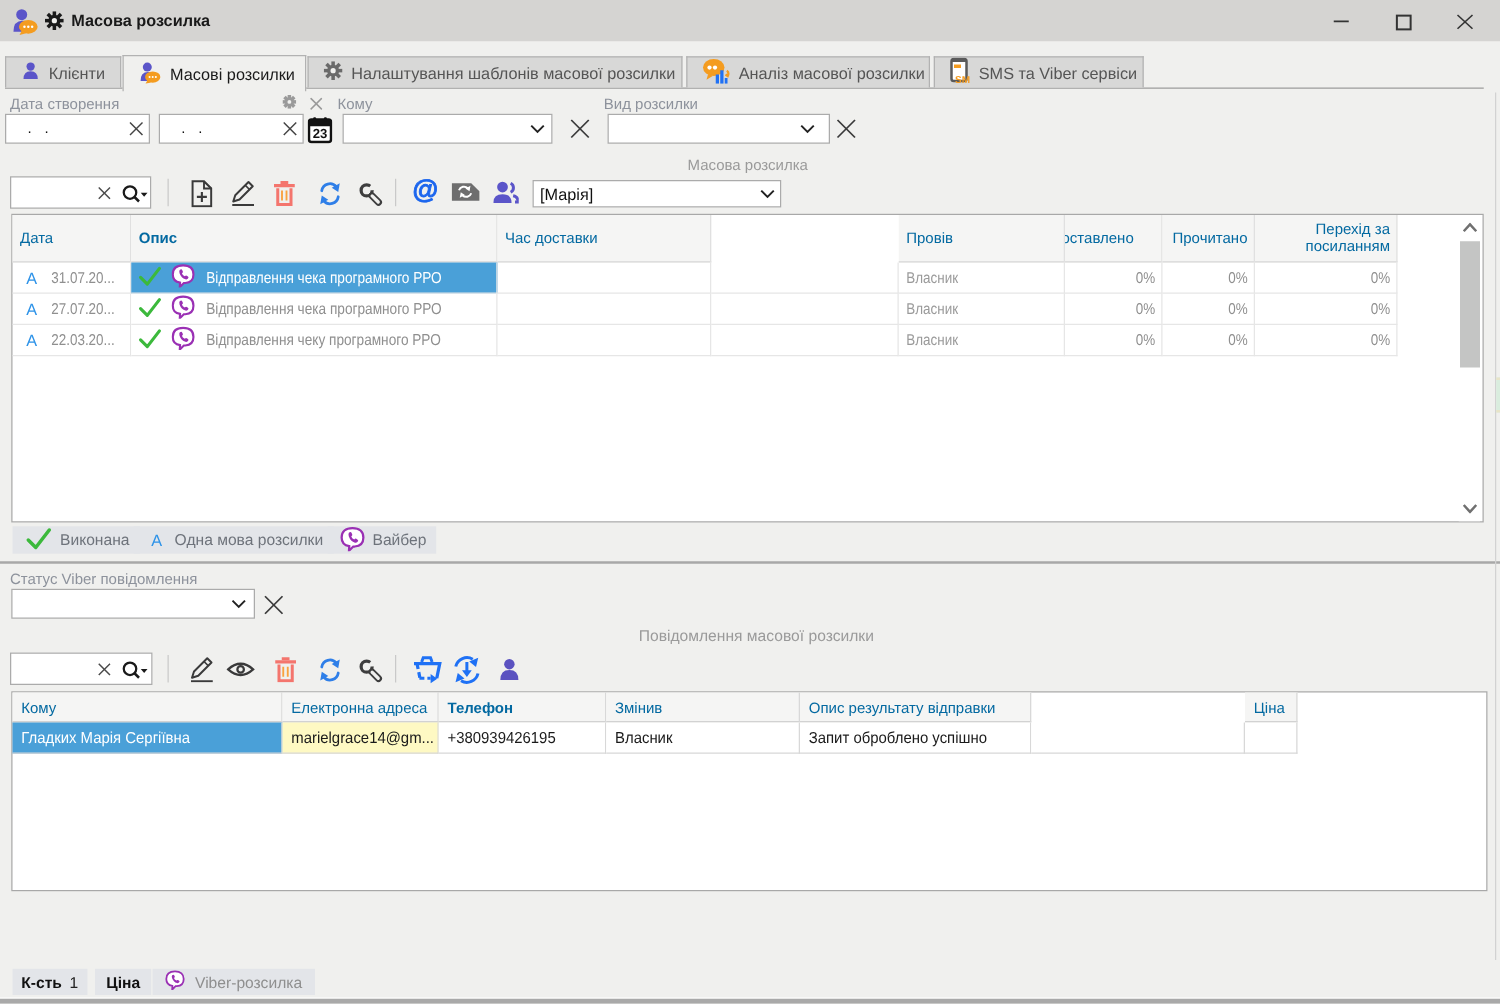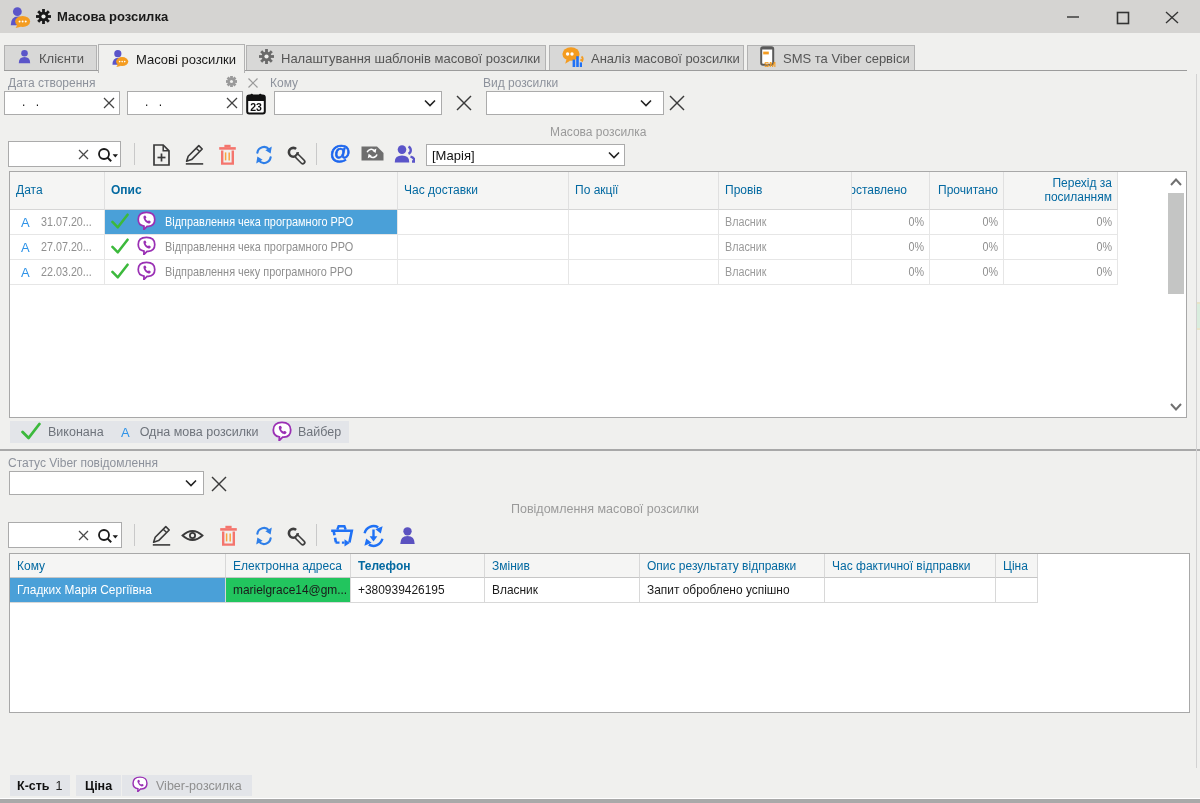--- a/index.html
+++ b/index.html
@@ -220,23 +220,20 @@
 <div class="a" style="left:9px;top:171px;width:1178px;height:247px;background:#fff;border:1px solid #a8a8a8">
     <div class="cell hdr" style="left:0px;top:0;width:95px;height:38px;padding-left:6px;justify-content:flex-start;border-right:1px solid #e0e0e0;border-bottom:1px solid #d6d6d6;background:#f5f5f4">
       <span style="line-height:1.15">Дата</span>
     </div>
     <div class="cell hdr" style="left:95px;top:0;width:293px;height:38px;padding-left:6px;justify-content:flex-start;font-weight:bold;border-right:1px solid #e0e0e0;border-bottom:1px solid #d6d6d6;background:#f5f5f4">
       <span style="line-height:1.15">Опис</span>
     </div>
     <div class="cell hdr" style="left:388px;top:0;width:171px;height:38px;padding-left:6px;justify-content:flex-start;border-right:1px solid #e0e0e0;border-bottom:1px solid #d6d6d6;background:#f5f5f4">
       <span style="line-height:1.15">Час доставки</span>
     </div>
-    <div class="cell hdr" style="left:559px;top:0;width:150px;height:38px;padding-left:6px;justify-content:flex-start;border-right:1px solid #e0e0e0;border-bottom:1px solid #d6d6d6;background:#f5f5f4">
-      <span style="line-height:1.15">По акції</span>
-    </div>
     <div class="cell hdr" style="left:709px;top:0;width:133px;height:38px;padding-left:6px;justify-content:flex-start;border-right:1px solid #e0e0e0;border-bottom:1px solid #d6d6d6;background:#f5f5f4">
       <span style="line-height:1.15">Провів</span>
     </div>
     <div class="cell hdr" style="left:842px;top:0;width:78px;height:38px;padding-right:22px;justify-content:flex-end;text-align:right;border-right:1px solid #e0e0e0;border-bottom:1px solid #d6d6d6;background:#f5f5f4">
       <span style="text-align:right;line-height:1.15">Доставлено</span>
     </div>
     <div class="cell hdr" style="left:920px;top:0;width:74px;height:38px;padding-right:5px;justify-content:flex-end;text-align:right;border-right:1px solid #e0e0e0;border-bottom:1px solid #d6d6d6;background:#f5f5f4">
       <span style="text-align:center;line-height:1.15">Прочитано</span>
     </div>
     <div class="cell hdr" style="left:994px;top:0;width:114px;height:38px;padding-right:5px;justify-content:flex-end;text-align:right;border-right:1px solid #e0e0e0;border-bottom:1px solid #d6d6d6;background:#f5f5f4">
@@ -418,26 +415,25 @@
       <circle cx="9.5" cy="5.32" r="4.18" fill="#5b52c0"></circle>
       <path d="M 2.28 18.05 q 0 -7.9799999999999995 7.22 -7.9799999999999995 q 7.22 0 7.22 7.9799999999999995 z" fill="#5b52c0"></path>
     </svg></div>
 
 <div class="a" style="left:9px;top:553px;width:1181px;height:160px;background:#fff;border:1px solid #a8a8a8">
     <div class="cell hdr" style="left:0px;top:0;width:216px;height:24px;padding-left:7px;border-right:1px solid #d8d8d8;border-bottom:1px solid #c6c6c6;background:#f5f5f4">Кому</div>
     <div class="cell hdr" style="left:216px;top:0;width:125px;height:24px;padding-left:7px;border-right:1px solid #d8d8d8;border-bottom:1px solid #c6c6c6;background:#f5f5f4">Електронна адреса</div>
     <div class="cell hdr" style="left:341px;top:0;width:134px;height:24px;padding-left:7px;font-weight:bold;border-right:1px solid #d8d8d8;border-bottom:1px solid #c6c6c6;background:#f5f5f4">Телефон</div>
     <div class="cell hdr" style="left:475px;top:0;width:155px;height:24px;padding-left:7px;border-right:1px solid #d8d8d8;border-bottom:1px solid #c6c6c6;background:#f5f5f4">Змінив</div>
     <div class="cell hdr" style="left:630px;top:0;width:185px;height:24px;padding-left:7px;border-right:1px solid #d8d8d8;border-bottom:1px solid #c6c6c6;background:#f5f5f4">Опис результату відправки</div>
-    <div class="cell hdr" style="left:815px;top:0;width:171px;height:24px;padding-left:7px;border-right:1px solid #d8d8d8;border-bottom:1px solid #c6c6c6;background:#f5f5f4">Час фактичної відправки</div>
     <div class="cell hdr" style="left:986px;top:0;width:42px;height:24px;padding-left:7px;border-right:1px solid #d8d8d8;border-bottom:1px solid #c6c6c6;background:#f5f5f4">Ціна</div>
     <div class="cell" style="left:0px;top:24px;width:216px;height:25px;background:#4aa0d8;padding-left:7px;border-right:1px solid #d8d8d8;border-bottom:1px solid #d8d8d8">
       <span class="cnd2" style="color:#fff;font-size:12.7px">Гладких Марія Сергіївна</span>
     </div>
-    <div class="cell" style="left:216px;top:24px;width:125px;height:25px;background:#22c55e;padding-left:7px;border-right:1px solid #d8d8d8;border-bottom:1px solid #d8d8d8">
+    <div class="cell" style="left:216px;top:24px;width:125px;height:25px;background:#fef9c3;padding-left:7px;border-right:1px solid #d8d8d8;border-bottom:1px solid #d8d8d8">
       <span class="cnd2" style="color:#1a1a1a;font-size:12.7px">marielgrace14@gm...</span>
     </div>
     <div class="cell" style="left:341px;top:24px;width:134px;height:25px;background:#fff;padding-left:7px;border-right:1px solid #d8d8d8;border-bottom:1px solid #d8d8d8">
       <span class="cnd2" style="color:#1a1a1a;font-size:12.7px">+380939426195</span>
     </div>
     <div class="cell" style="left:475px;top:24px;width:155px;height:25px;background:#fff;padding-left:7px;border-right:1px solid #d8d8d8;border-bottom:1px solid #d8d8d8">
       <span class="cnd2" style="color:#1a1a1a;font-size:12.7px">Власник</span>
     </div>
     <div class="cell" style="left:630px;top:24px;width:185px;height:25px;background:#fff;padding-left:7px;border-right:1px solid #d8d8d8;border-bottom:1px solid #d8d8d8">
       <span class="cnd2" style="color:#1a1a1a;font-size:12.7px">Запит оброблено успішно</span>

